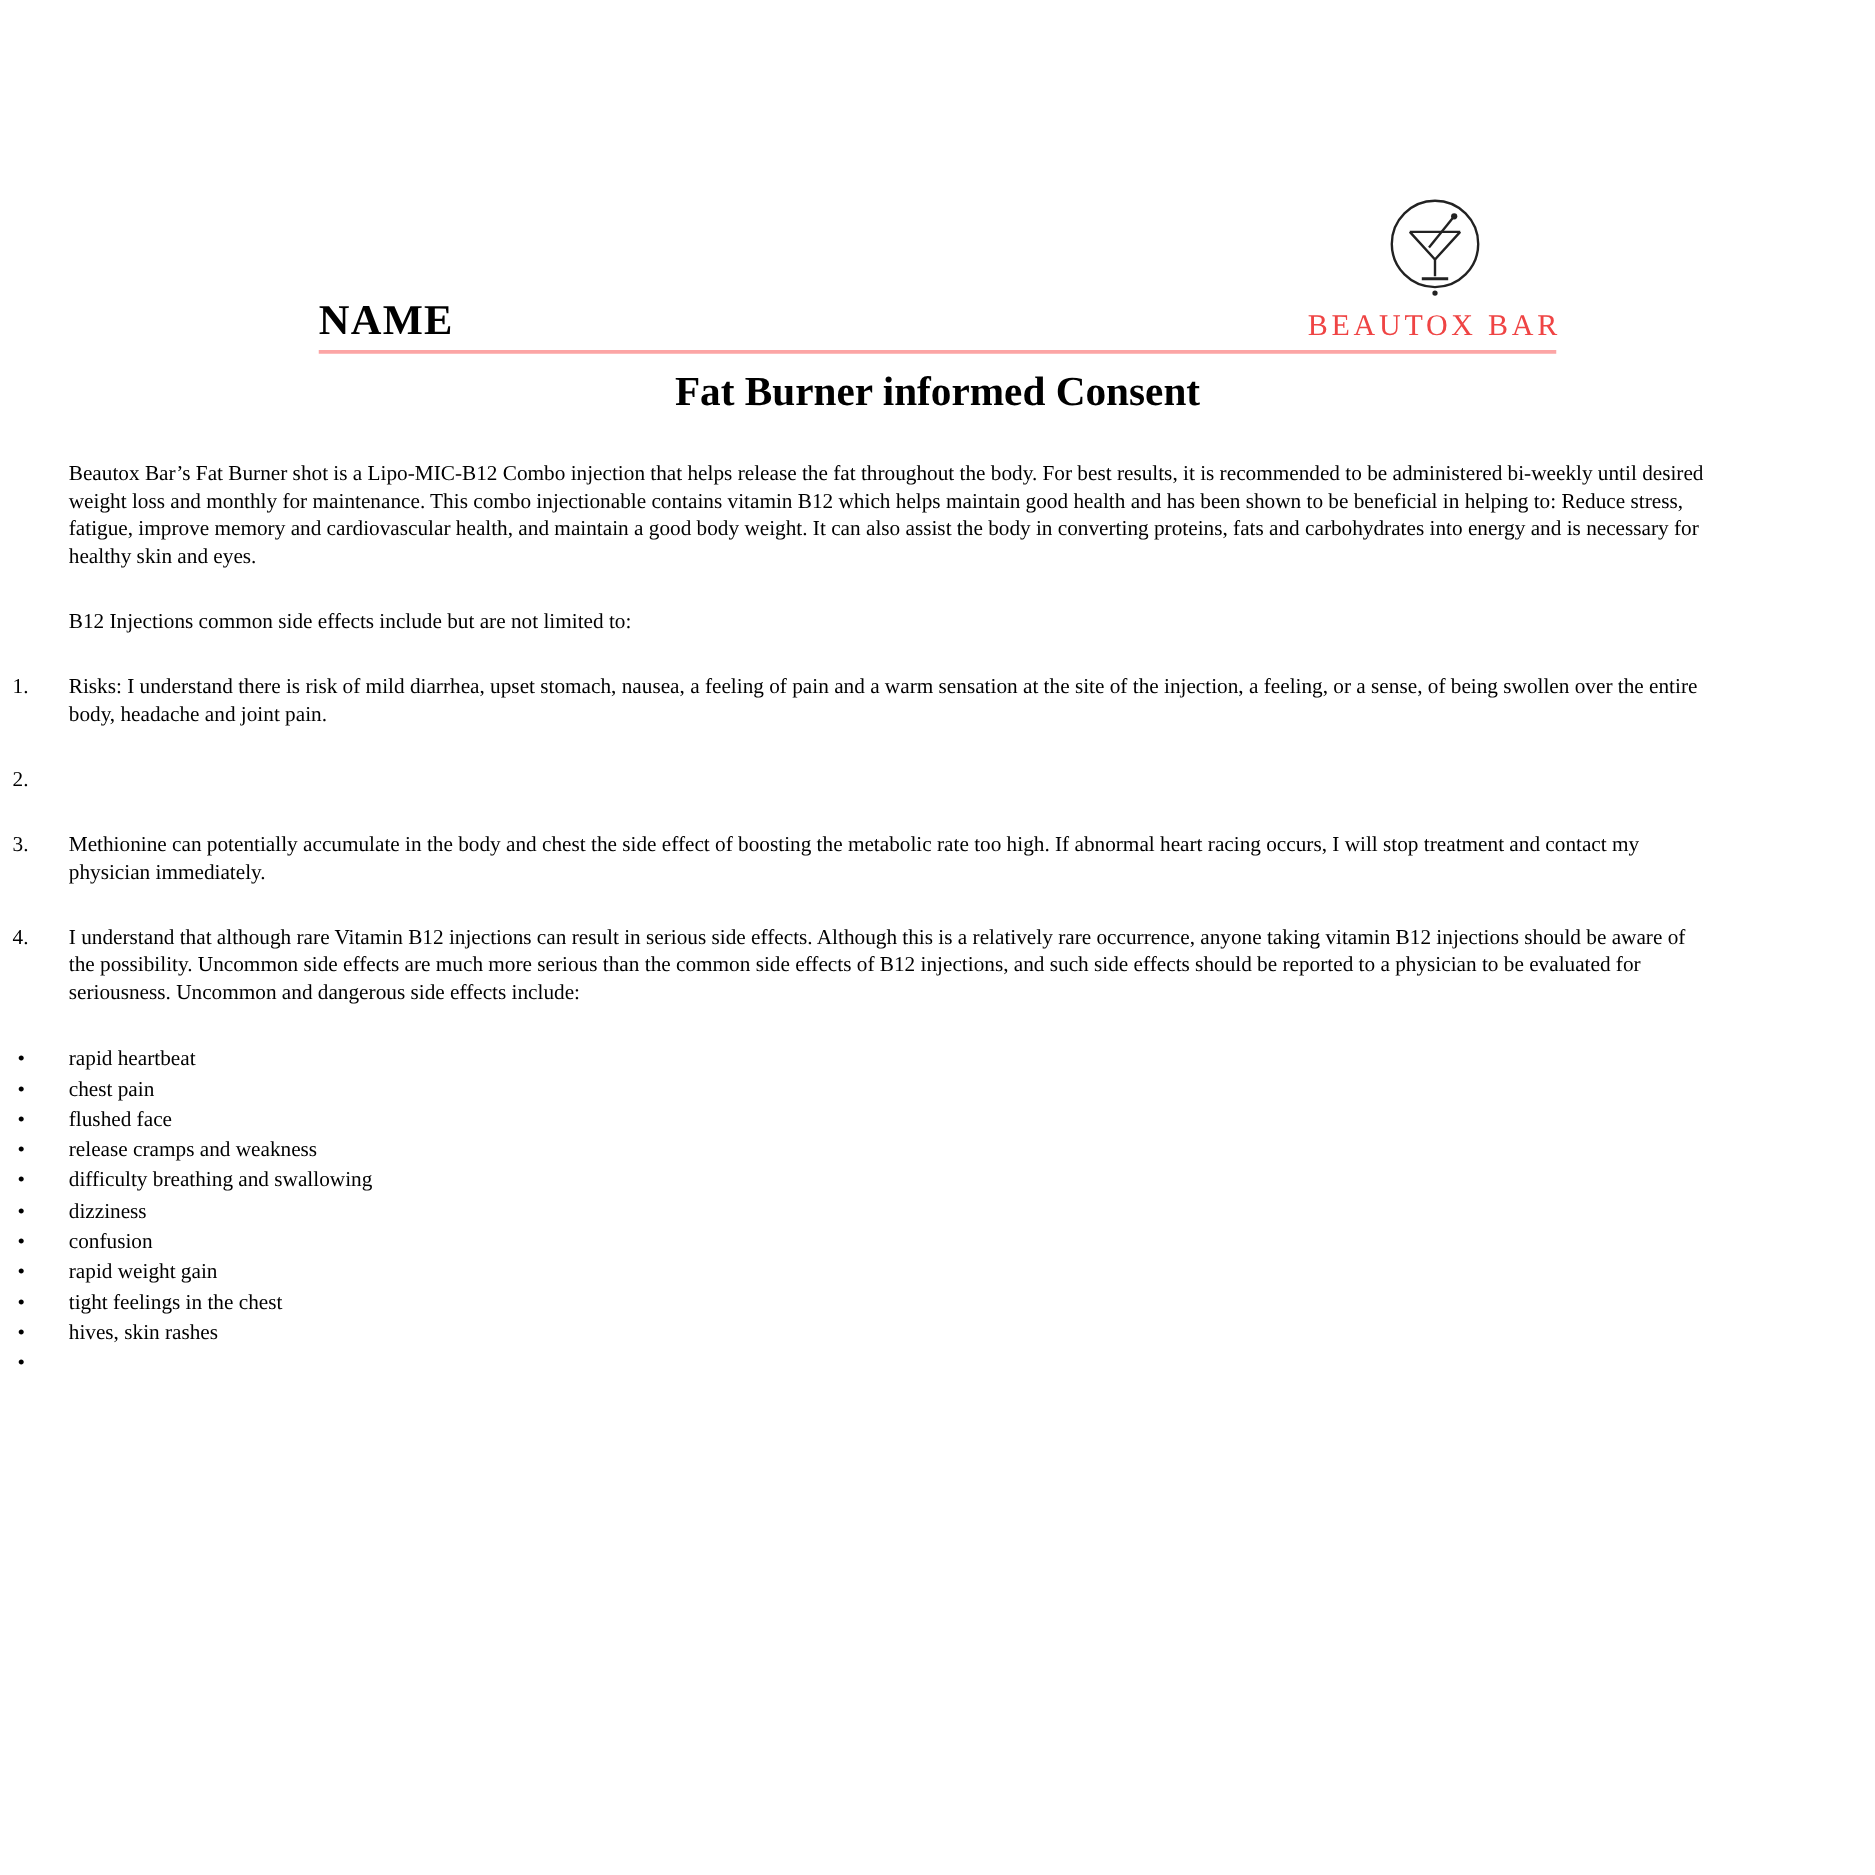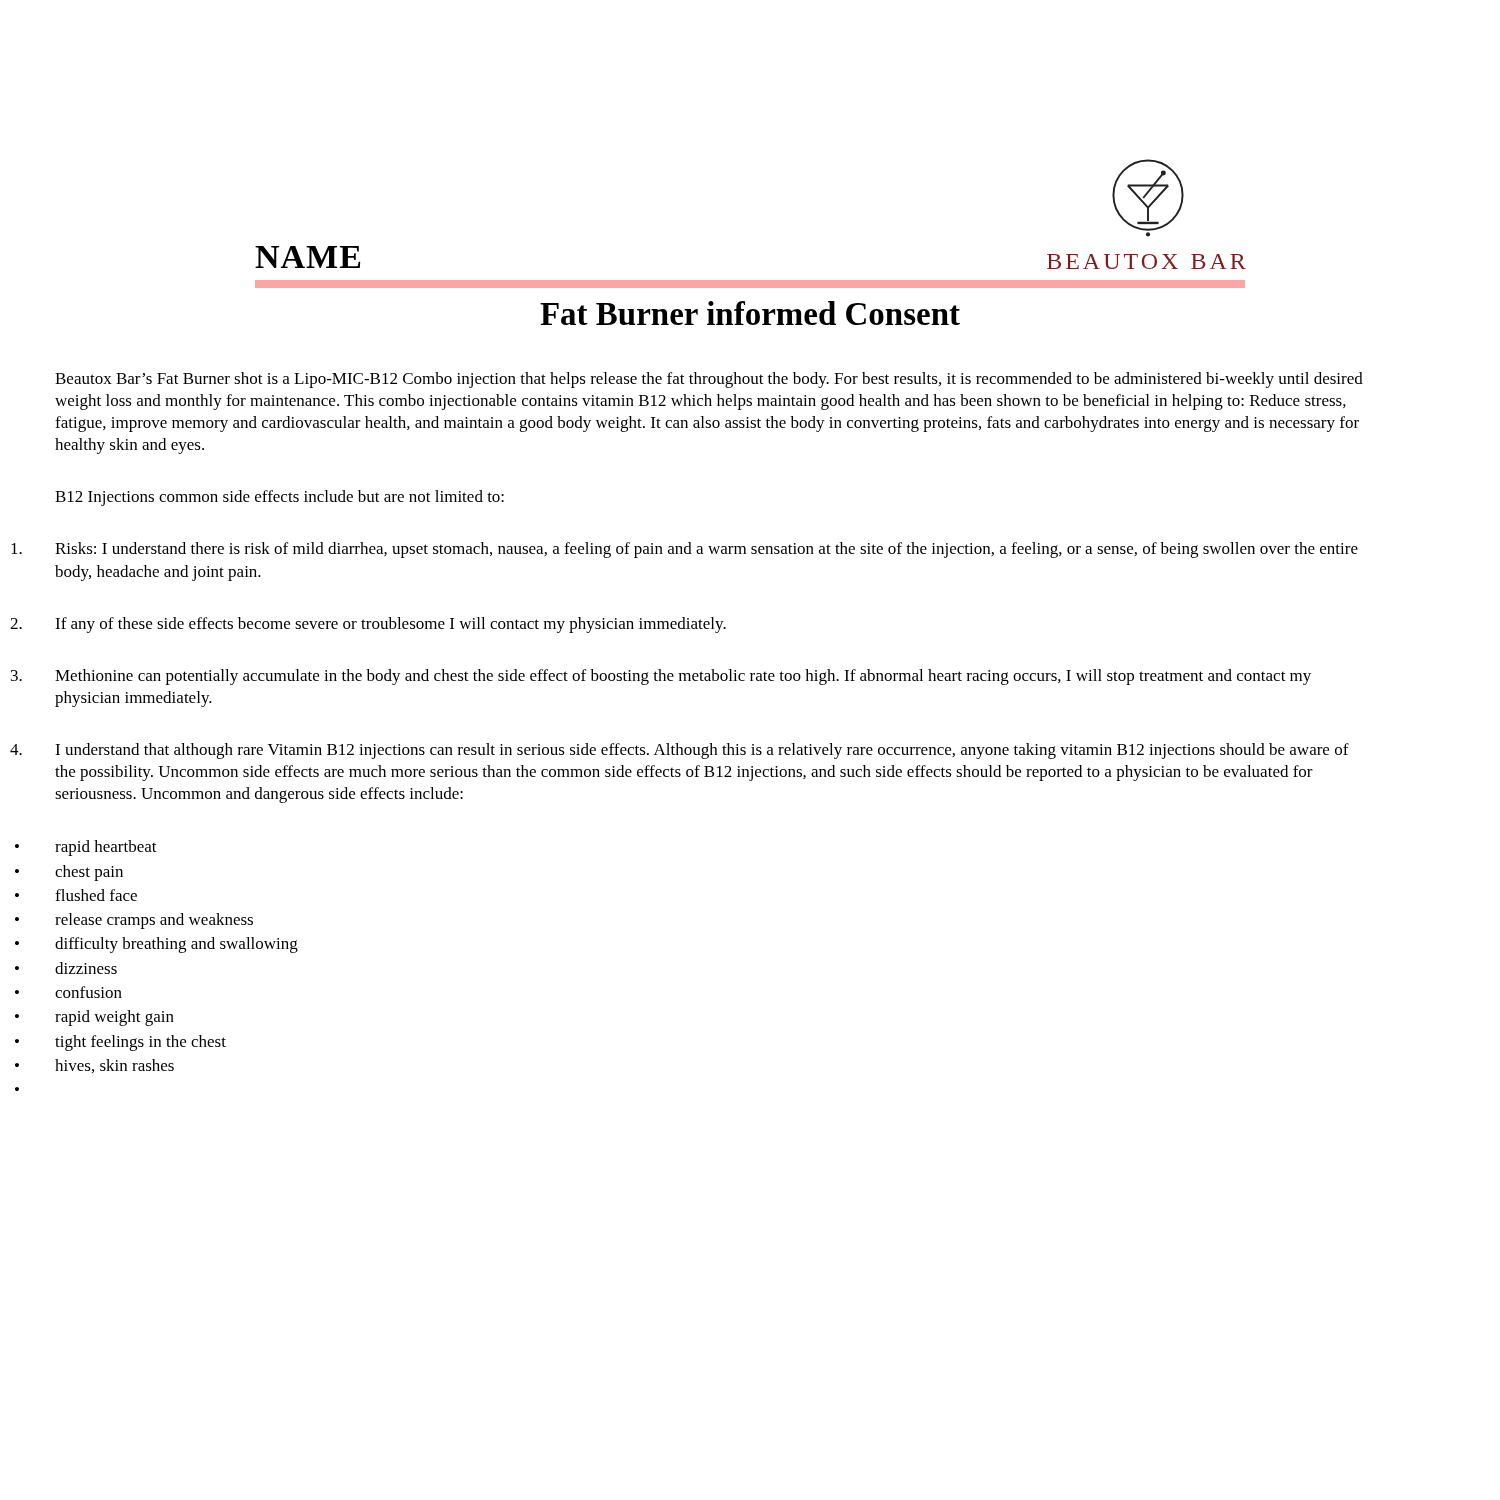--- a/index.html
+++ b/index.html
@@ -19,29 +19,29 @@
     top: 150px;
     left: 1040px;
     width: 215px;
     text-align: center;
   }
   .logo svg { display: block; margin: 0 auto; }
   .brand {
     margin-top: 2px;
     font-size: 24px;
     letter-spacing: 3px;
-    color: #7f1d1d;
+    color: #ef4444;
     white-space: nowrap;
   }
   .name-row {
     position: absolute;
     top: 238px;
     left: 255px;
     width: 990px;
-    border-bottom: 8px solid #fca5a5;
+    border-bottom: 3px solid #fca5a5;
     padding-bottom: 4px;
   }
   .name-label {
     font-size: 34px;
     font-weight: bold;
     letter-spacing: 1px;
   }
   .doc-title {
     position: absolute;
     top: 296px;
@@ -115,21 +115,20 @@
     <p>Beautox Bar’s Fat Burner shot is a Lipo-MIC-B12 Combo injection that helps release the fat throughout the body. For best results, it is recommended to be administered bi-weekly until desired weight loss and monthly for maintenance.  This combo injectionable contains vitamin B12 which helps maintain good health and has been shown to be beneficial in helping to:  Reduce stress, fatigue, improve memory and cardiovascular health, and maintain a good body weight. It can also assist the body in converting proteins, fats and carbohydrates into energy and is necessary for healthy skin and eyes.</p>
     <p>B12 Injections common side effects include but are not limited to:</p>
 
     <div>
       <div class="list-item">
         <span class="list-num">1.</span>
         <span class="list-text">Risks: I understand there is risk of mild diarrhea, upset stomach, nausea, a feeling of pain and a warm sensation at the site of the injection, a feeling, or a sense, of being swollen over the entire body, headache and joint pain.</span>
       </div>
       <div class="list-item">
         <span class="list-num">2.</span>
-        <span class="list-text">If any of these side effects become severe or troublesome I will contact my physician immediately.</span>
       </div>
       <div class="list-item">
         <span class="list-num">3.</span>
         <span class="list-text">Methionine can potentially accumulate in the body and chest the side effect of boosting the metabolic rate too high. If abnormal heart racing occurs, I will stop treatment and contact my physician immediately.</span>
       </div>
       <div class="list-item">
         <span class="list-num">4.</span>
         <span class="list-text">I understand that although rare Vitamin B12 injections can result in serious side effects. Although this is a relatively rare occurrence, anyone taking vitamin B12 injections should be aware of the possibility. Uncommon side effects are much more serious than the common side effects of B12 injections, and such side effects should be reported to a physician to be evaluated for seriousness. Uncommon and dangerous side effects include:</span>
       </div>
     </div>

